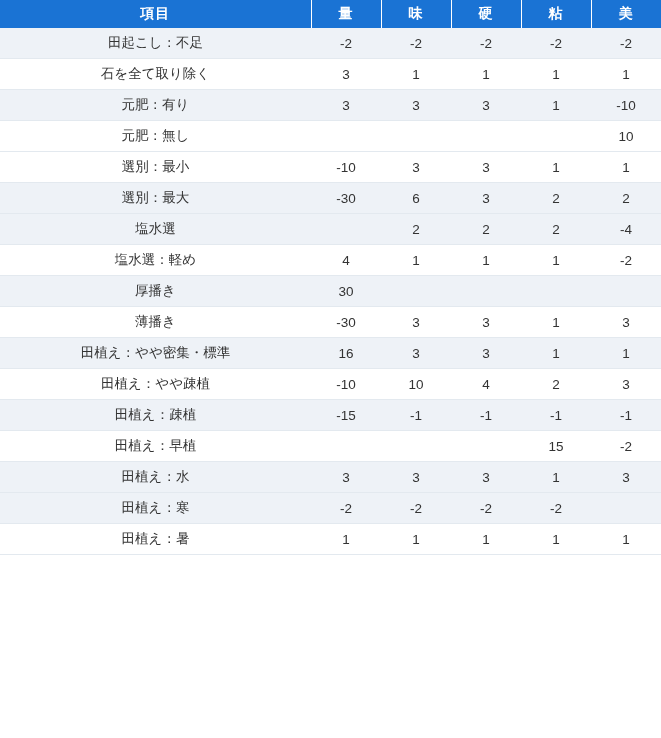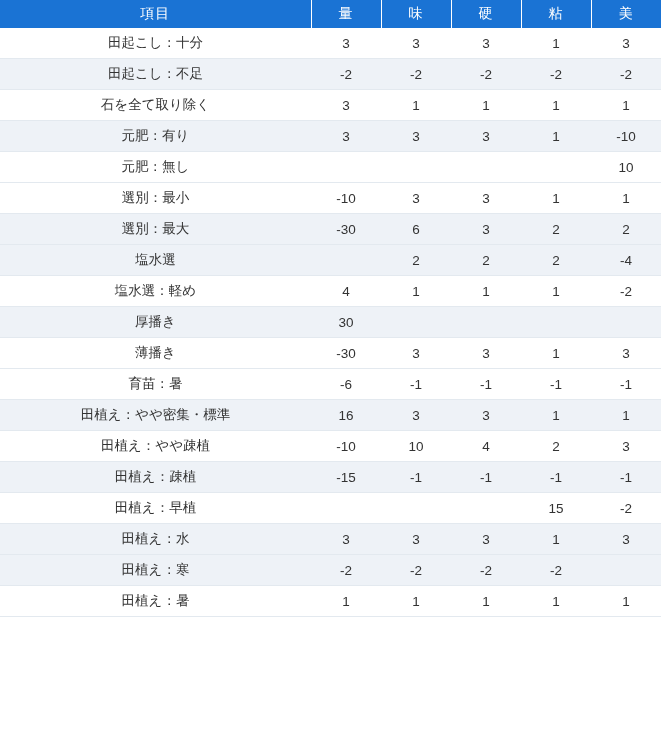--- a/index.html
+++ b/index.html
@@ -15,21 +15,21 @@
   }
   table.data-table {
     border-collapse: collapse;
     width: 661px;
     table-layout: fixed;
   }
   table.data-table thead th {
     background: #1a73d4;
     color: #ffffff;
     font-size: 14px;
-    font-weight: normal;
+    font-weight: bold;
     text-align: center;
     height: 28px;
     padding: 0;
     border-right: 1px solid #ffffff;
     letter-spacing: 1px;
   }
   table.data-table thead th:last-child {
     border-right: none;
   }
   table.data-table tbody td {
@@ -79,28 +79,20 @@
     <tr>
       <th>項目</th>
       <th>量</th>
       <th>味</th>
       <th>硬</th>
       <th>粘</th>
       <th>美</th>
     </tr>
   </thead>
   <tbody id="table-body">
-      <tr class="odd">
-        <td class="label-cell">田起こし：十分</td>
-        <td class="num-pos">3</td>
-        <td class="num-pos">3</td>
-        <td class="num-pos">3</td>
-        <td class="num-pos">1</td>
-        <td class="num-pos">3</td>
-      </tr>
       <tr class="even">
         <td class="label-cell">田起こし：不足</td>
         <td class="num-neg">-2</td>
         <td class="num-neg">-2</td>
         <td class="num-neg">-2</td>
         <td class="num-neg">-2</td>
         <td class="num-neg">-2</td>
       </tr>
       <tr class="odd">
         <td class="label-cell">石を全て取り除く</td>
@@ -166,28 +158,20 @@
         <td class="num-empty"></td>
         <td class="num-empty"></td>
       </tr>
       <tr class="odd">
         <td class="label-cell">薄播き</td>
         <td class="num-neg">-30</td>
         <td class="num-pos">3</td>
         <td class="num-pos">3</td>
         <td class="num-pos">1</td>
         <td class="num-pos">3</td>
-      </tr>
-      <tr class="odd">
-        <td class="label-cell">育苗：暑</td>
-        <td class="num-neg">-6</td>
-        <td class="num-neg">-1</td>
-        <td class="num-neg">-1</td>
-        <td class="num-neg">-1</td>
-        <td class="num-neg">-1</td>
       </tr>
       <tr class="even">
         <td class="label-cell">田植え：やや密集・標準</td>
         <td class="num-pos">16</td>
         <td class="num-pos">3</td>
         <td class="num-pos">3</td>
         <td class="num-pos">1</td>
         <td class="num-pos">1</td>
       </tr>
       <tr class="odd">

